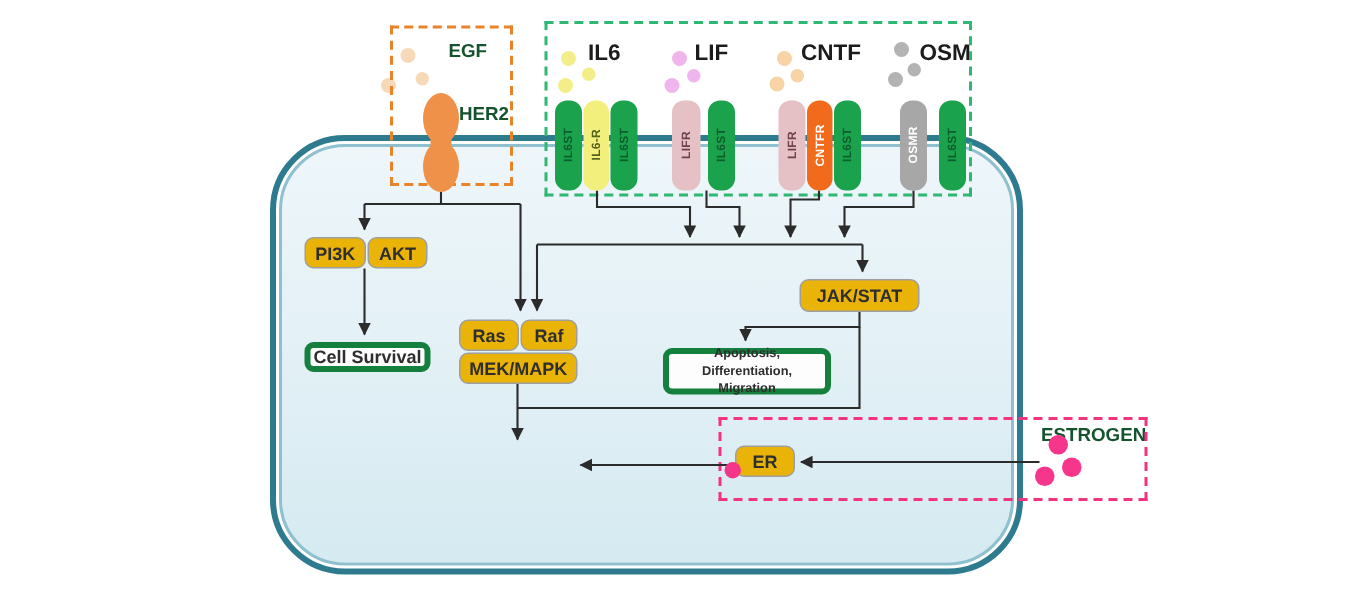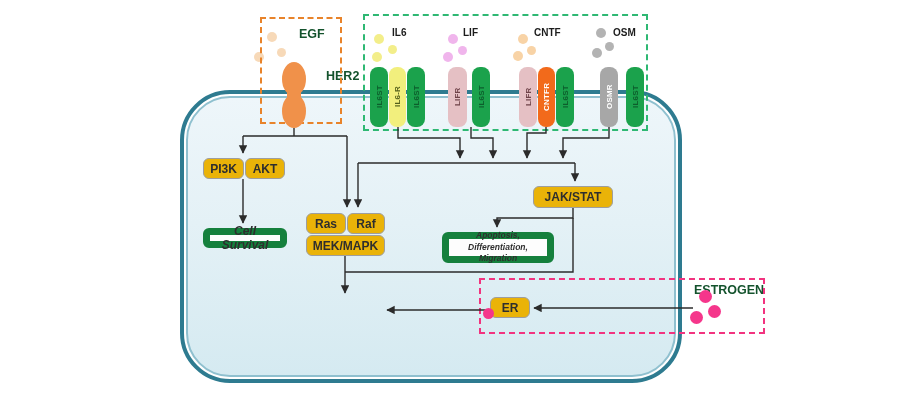--- a/index.html
+++ b/index.html
@@ -11,29 +11,29 @@
   .cell-inner{position:absolute;inset:2px;border:2px solid #8fc0cf;border-radius:44px;
         background:linear-gradient(180deg,#eef6fa 0%,#e4f1f6 45%,#d5eaf1 100%);}
   
   .dashed{position:absolute;box-sizing:border-box;border:2px dashed #000;background:transparent;}
   
   .receptor{position:absolute;top:67px;height:60px;border-radius:8px;
         display:flex;align-items:center;justify-content:center;
         writing-mode:vertical-rl;transform:rotate(180deg);
         font-size:8px;font-weight:700;letter-spacing:.2px;text-align:center;}
   
-  .ligand-label{position:absolute;top:27px;font-size:10px;font-weight:700;color:#1c1c1c;}
+  .ligand-label{position:absolute;top:27px;font-size:15px;font-weight:700;color:#1c1c1c;}
   .big-label{position:absolute;font-size:12.5px;font-weight:800;color:#14532d;}
   
   .dot{position:absolute;border-radius:50%;}
   
   .node{position:absolute;box-sizing:border-box;display:flex;align-items:center;justify-content:center;
         font-size:12px;font-weight:600;color:#2e2e2e;border-radius:6px;text-align:center;}
   .node.gray{background:#eab308;border:1px solid #9e9e9e;}
-  .node.white{background:#fdfdfd;border:7px solid #15803d;font-style:italic;}
+  .node.white{background:#fdfdfd;border:4px solid #15803d;}
   .node.small{font-size:8.5px;font-weight:600;line-height:1.35;padding:2px 4px;}
   svg.wires{position:absolute;left:0;top:0;z-index:3;}
   .layer-panels{z-index:2;} .layer-nodes{z-index:4;}
   .abs{position:absolute;}
 </style>
 </head>
 <body>
 
 <div id="stage">
 
@@ -73,21 +73,21 @@
       <path d="M573,207 V218 H497 V227" marker-end="url(#ah)"></path>
       <path d="M573,218 V272 H345"></path>
 
       <path d="M490,310 H387" marker-end="url(#ah)"></path>
 
       <path d="M693,308 H534" marker-end="url(#ah)"></path>
     </g>
   </svg>
 
   <div class="big-label" style="left:299px;top:27px;">EGF</div>
-  <div class="big-label" style="left:306px;top:69px;padding-left:20px;">HER2</div>
+  <div class="big-label" style="left:306px;top:69px;">HER2</div>
   <div class="dot" style="left: 267px; top: 32px; width: 10px; height: 10px; background-color: rgb(247, 217, 184);"></div>
   <div class="dot" style="left: 254px; top: 52px; width: 10px; height: 10px; background-color: rgb(247, 217, 184);"></div>
   <div class="dot" style="left: 277px; top: 48px; width: 9px; height: 9px; background-color: rgb(247, 217, 184);"></div>
   <svg class="abs layer-nodes" style="left:279px;top:61px;" width="30" height="68">
     <g fill="#f0914a">
       <ellipse cx="15" cy="18" rx="12" ry="17"></ellipse>
       <ellipse cx="15" cy="50" rx="12" ry="17"></ellipse>
       <rect x="8" y="28" width="14" height="12"></rect>
     </g>
   </svg>

